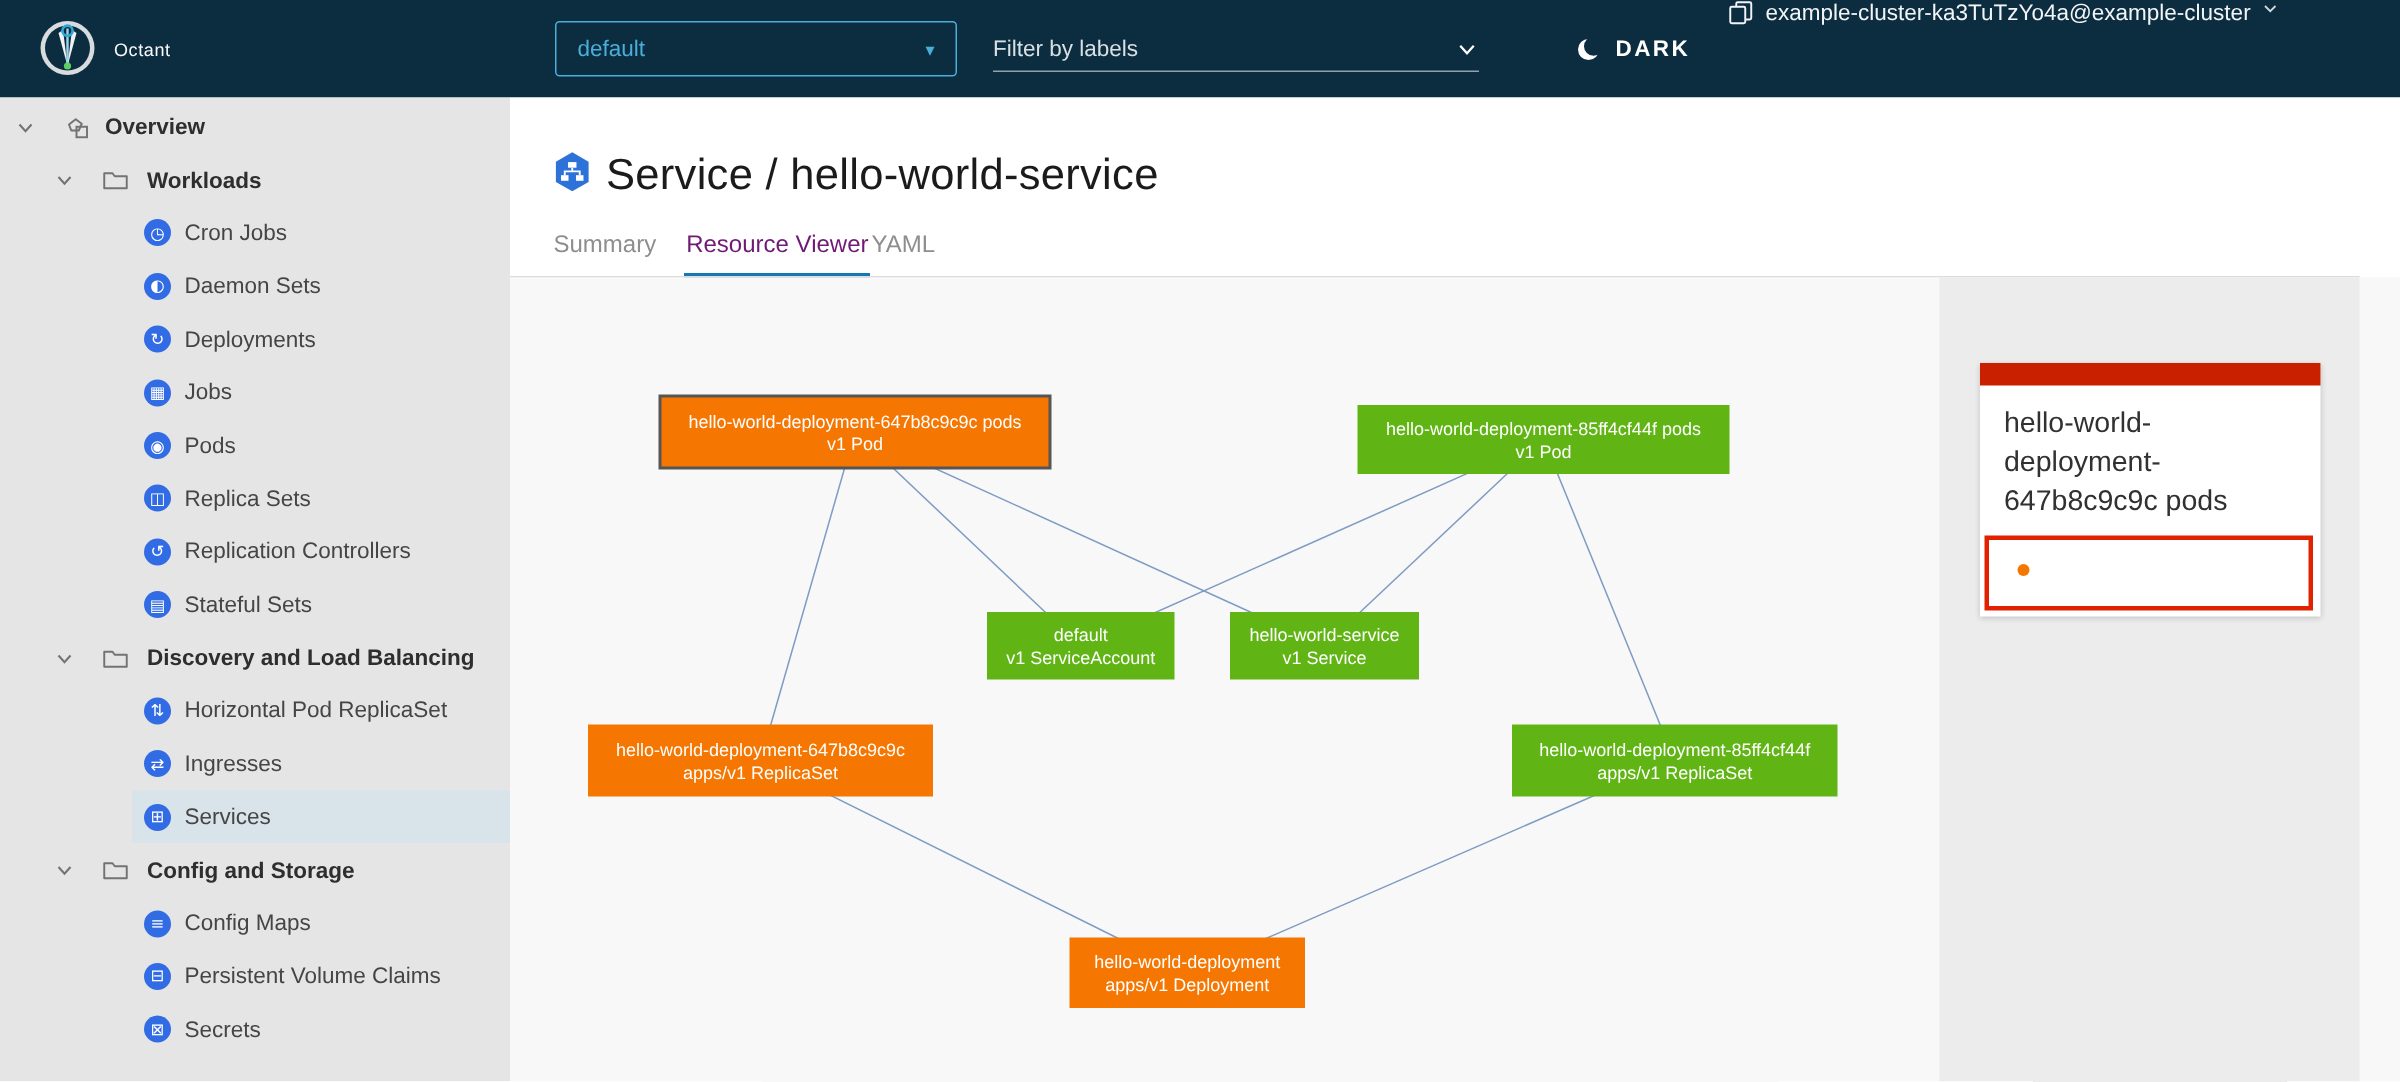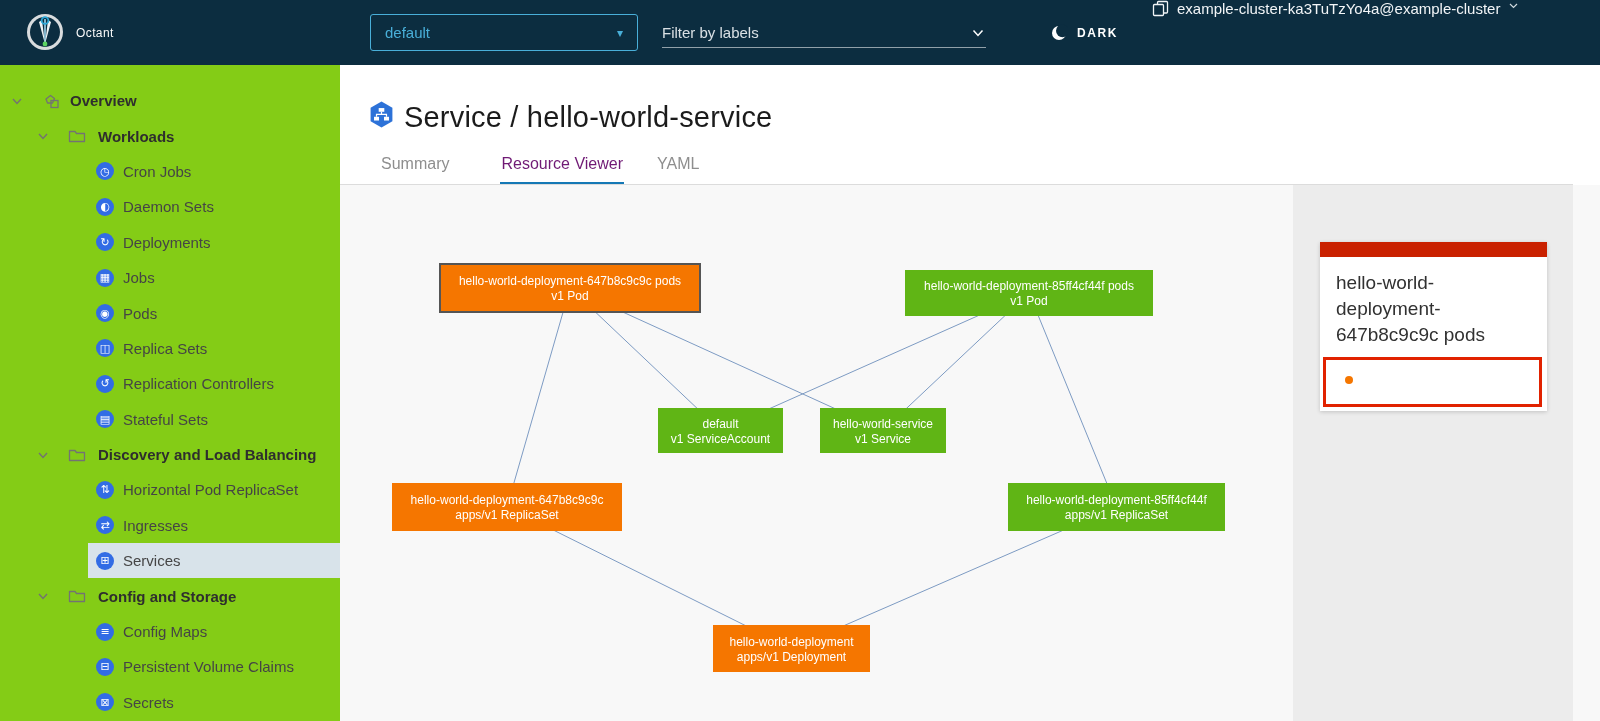--- a/index.html
+++ b/index.html
@@ -19,46 +19,46 @@
     border:1px solid var(--accent-blue,#49afd9); border-radius:3px; display:flex; align-items:center;
     padding:0 14px; color:var(--accent-blue,#49afd9); font-size:15px; cursor:pointer; }
   .ns-select .caret { margin-left:auto; font-size:12px; }
   .filter-wrap { position:absolute; left:662px; top:18px; width:324px; height:30px;
     border-bottom:1px solid rgba(255,255,255,.55); display:flex; align-items:center; }
   .filter-wrap input { flex:1; background:transparent; border:none; outline:none;
     color:#eef2f4; font-size:15px; font-family:"Liberation Sans",sans-serif; }
   .filter-wrap input::placeholder { color:#d9e0e4; opacity:1; }
   .theme-toggle { position:absolute; left:1050px; top:0; height:65px; display:flex; align-items:center;
     gap:9px; color:#fff; cursor:pointer; }
-  .theme-toggle .lbl { font-size:12px; font-weight:700; letter-spacing:1.6px; }
+  .theme-toggle .lbl { font-size:15px; font-weight:700; letter-spacing:1.6px; }
   .ctx { position:absolute; left:1152px; top:0; height:65px; display:flex; gap:8px;
     color:#f2f5f7; font-size:15px; cursor:pointer; }
 
   
-  .sidebar { position:absolute; left:0; top:65px; width:340px; height:656px; background:#84cc16;
-    padding-top:18px; overflow:hidden; }
+  .sidebar { position:absolute; left:0; top:65px; width:340px; height:656px; background:#e5e5e5;
+    padding-top:2px; overflow:hidden; }
   .nav-row { height:35.4px; display:flex; align-items:center; position:relative; cursor:pointer;
     font-size:15px; color:#454545; white-space:nowrap; }
   .nav-row.bold { font-weight:700; color:#2e2e2e; }
   .nav-row.selected { background:linear-gradient(to right, transparent 88px, var(--sidebar-selected-bg,#d8e3ea) 88px); }
   .chev0 { margin-left:10px; width:16px; display:flex; }
   .chev1 { margin-left:36px; width:16px; display:flex; }
   .nav-ic0 { margin-left:16px; width:20px; display:flex; }
   .nav-lbl0 { margin-left:8px; }
   .nav-lbl1 { margin-left:10px; }
   .res-icon { margin-left:96px; width:18px; height:18px; border-radius:50%;
     background:var(--icon-blue,#326ce5); color:#fff; display:flex; align-items:center; justify-content:center;
     font-size:11px; font-family:"DejaVu Sans",sans-serif; flex:none; }
   .res-lbl { margin-left:9px; }
 
   
   .title-block { position:absolute; left:340px; top:65px; width:1260px; height:120px; background:#fff; }
   .title-row { position:absolute; left:28px; top:36px; display:flex; gap:9px; }
   .page-title { font-size:29px; font-weight:400; color:#1b1b1b; letter-spacing:.2px; }
-  .tabs { position:absolute; left:40px; bottom:0; display:flex; gap:32px; }
+  .tabs { position:absolute; left:28px; bottom:0; display:flex; }
   .tab { font-size:16px; color:#8e8e8e; padding:0 1px 7px; border-bottom:3px solid transparent;
     cursor:pointer; line-height:22px; }
   .tab.active { color:#701a75; border-bottom-color:var(--tab-underline,#1578b5);margin-left:18px; }
   .divider { position:absolute; left:340px; top:184px; width:1233px; height:1px; background:#dcdcdc; }
 
   
   .canvas { position:absolute; left:340px; top:185px; width:1260px; height:536px;
     background:var(--canvas-bg,#f8f8f8); }
   .graph-node-rect { cursor:pointer; }
   .node-label { font-family:"Liberation Sans",sans-serif; font-size:12px; fill:#fff; text-anchor:middle; }

